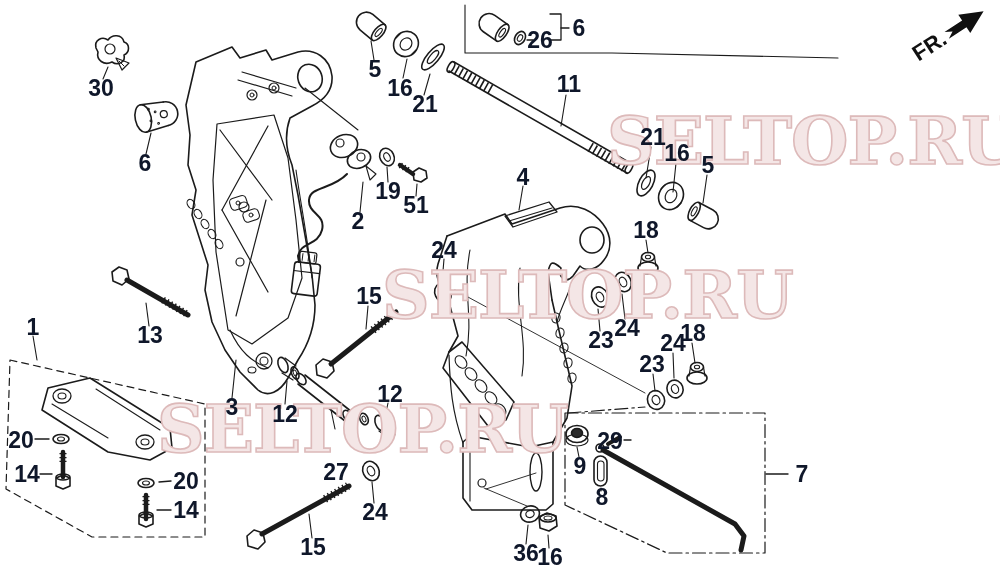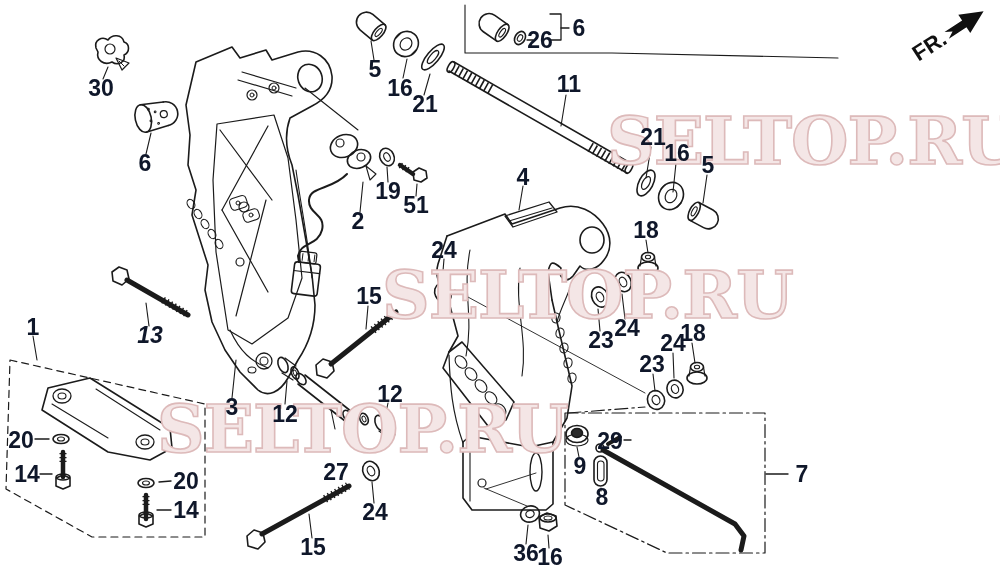--- a/index.html
+++ b/index.html
@@ -386,21 +386,21 @@
       <div class="plabel" style="left: 375px; top: 69px;">5</div>
       <div class="plabel" style="left: 708px; top: 165px;">5</div>
       <div class="plabel" style="left: 579px; top: 28px;">6</div>
       <div class="plabel" style="left: 802px; top: 474px;">7</div>
       <div class="plabel" style="left: 602px; top: 497px;">8</div>
       <div class="plabel" style="left: 580px; top: 466px;">9</div>
       <div class="plabel" style="left: 569px; top: 84px;">11</div>
       <div class="plabel" style="left: 145px; top: 163px;">6</div>
       <div class="plabel" style="left: 285px; top: 414px;">12</div>
       <div class="plabel" style="left: 390px; top: 394px;">12</div>
-      <div class="plabel" style="left: 150px; top: 335px; font-style: italic;">13</div>
+      <div class="plabel" style="left: 150px; top: 335px;">13</div>
       <div class="plabel" style="left: 27px; top: 474px;">14</div>
       <div class="plabel" style="left: 186px; top: 510px;">14</div>
       <div class="plabel" style="left: 369px; top: 296px;">15</div>
       <div class="plabel" style="left: 313px; top: 547px;">15</div>
       <div class="plabel" style="left: 400px; top: 88px;">16</div>
       <div class="plabel" style="left: 677px; top: 153px;">16</div>
       <div class="plabel" style="left: 550px; top: 557px;">16</div>
       <div class="plabel" style="left: 646px; top: 230px;">18</div>
       <div class="plabel" style="left: 693px; top: 333px;">18</div>
       <div class="plabel" style="left: 388px; top: 191px;">19</div>

